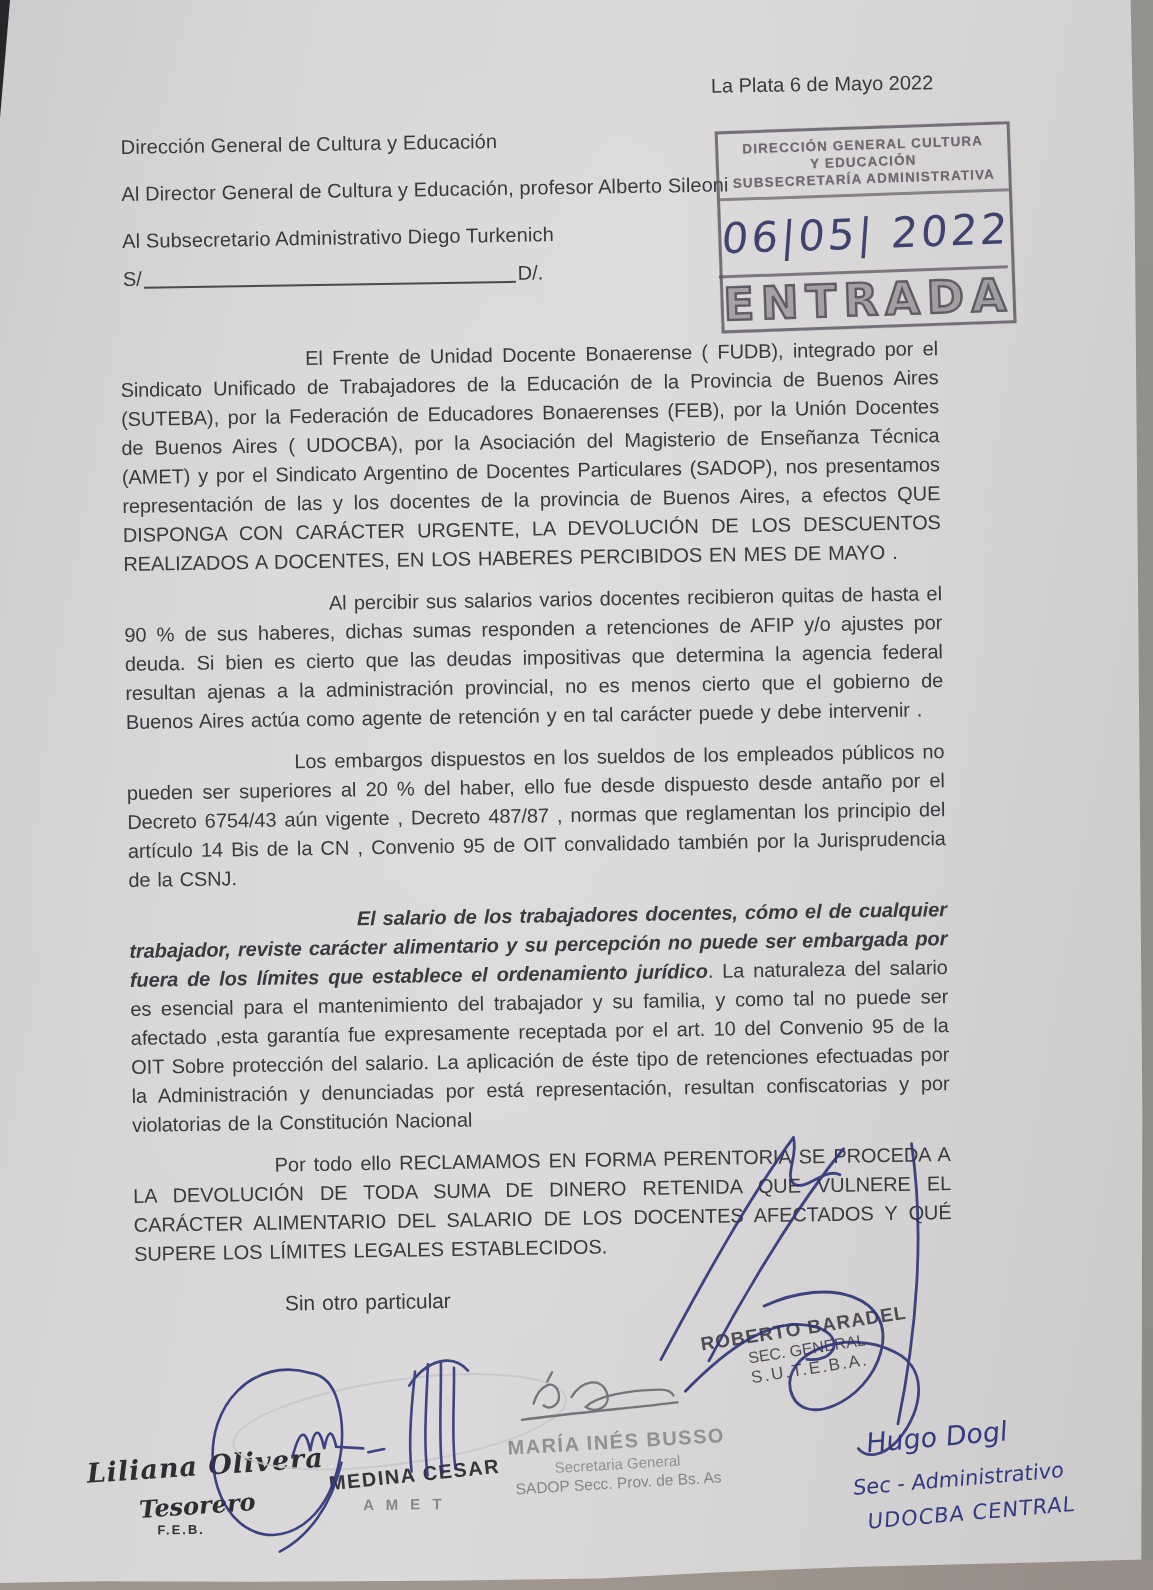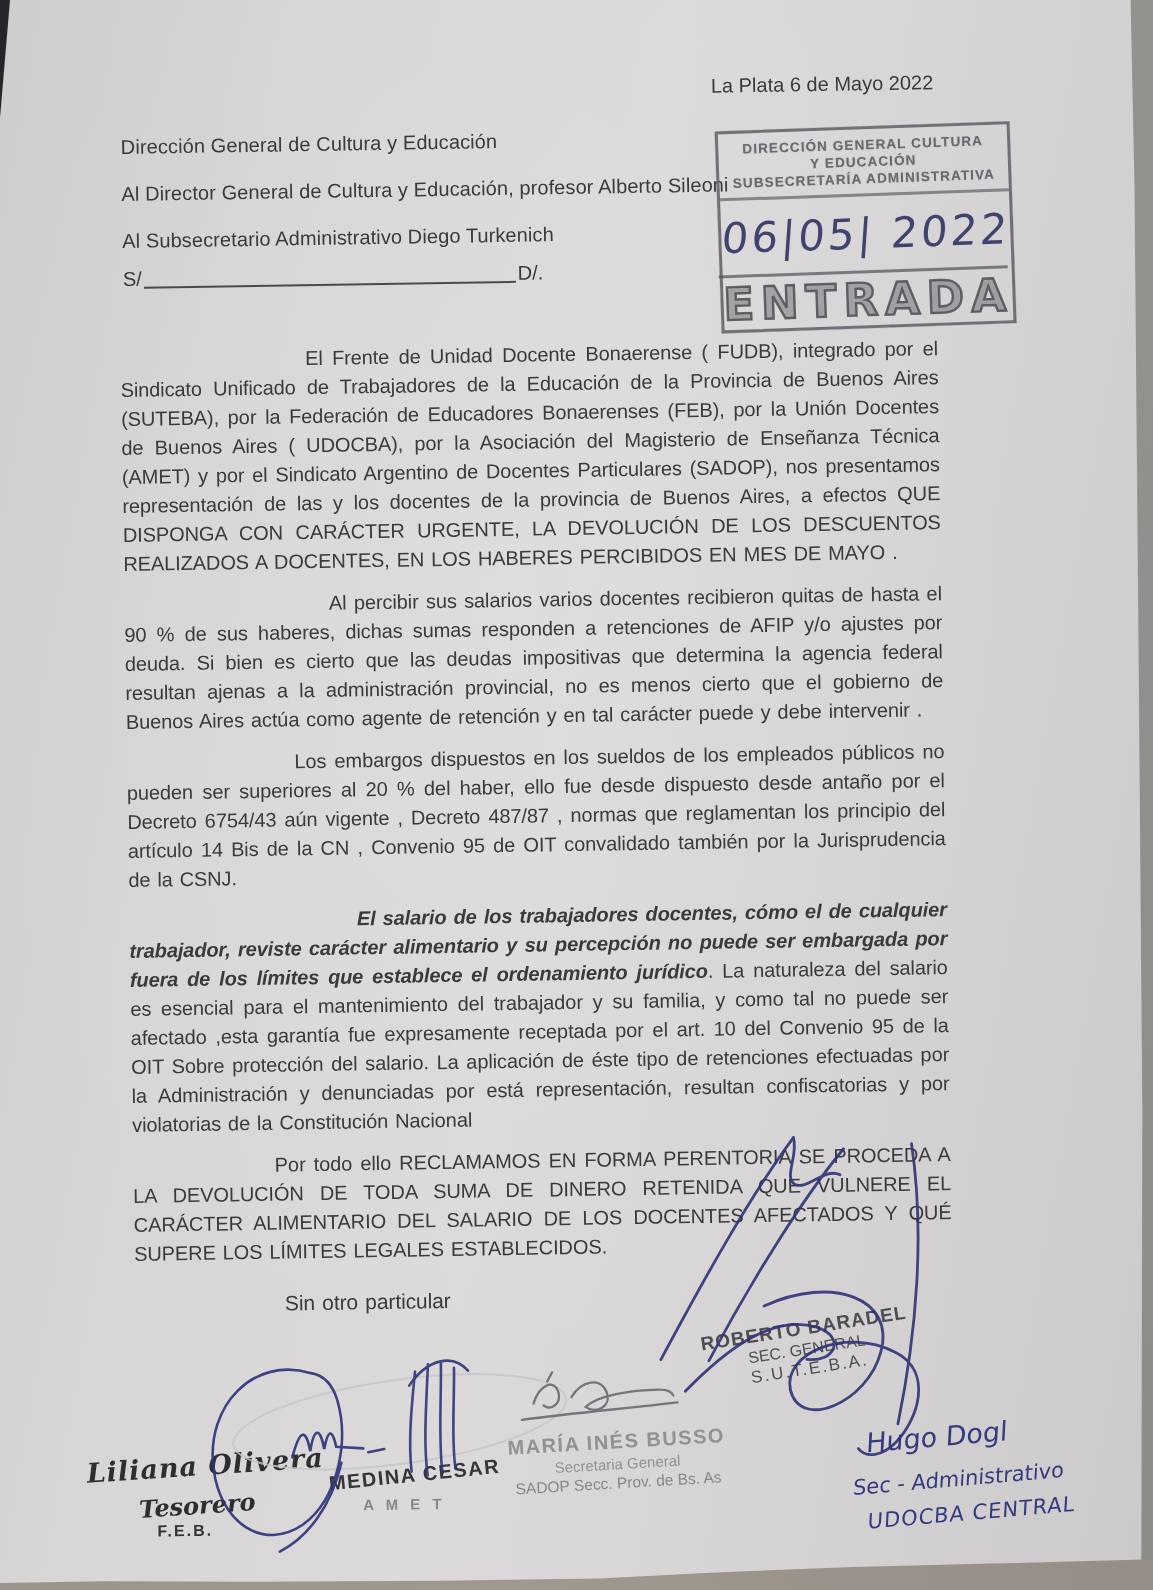--- a/index.html
+++ b/index.html
@@ -76,21 +76,21 @@
   .p3{text-indent:168px;}
   .p4{text-indent:228px;}
   .p5{text-indent:142px;margin-top:2px;}
   .emph{font-weight:bold;font-style:italic;}
   .closing{margin:22px 0 0 150px;font-size:21px;text-align:left;text-indent:0;}
 
   
   .script{font-family:"DejaVu Serif",serif;font-style:italic;font-weight:bold;color:#2e2d31;}
   .st-feb-name{left:76px;top:1443px;font-size:27px;transform:rotate(-3deg);letter-spacing:1px;}
   .st-feb-role{left:128px;top:1484px;font-size:24px;transform:rotate(-3deg);}
-  .st-feb-org{left:146px;top:1515px;font-size:16px;font-weight:bold;letter-spacing:2px;color:#343338;}
+  .st-feb-org{left:146px;top:1515px;font-size:13px;font-weight:bold;letter-spacing:2px;color:#343338;}
   .st-amet-name{left:318px;top:1460px;font-size:20px;font-weight:bold;letter-spacing:1.5px;transform:rotate(-5deg);color:#353438;white-space:nowrap;}
   .st-amet-org{left:352px;top:1492px;font-size:15px;font-weight:bold;letter-spacing:4px;color:#353438;opacity:.5;}
   .st-busso{left:498px;top:1430px;text-align:center;color:#919095;transform:rotate(-2.5deg);white-space:nowrap;}
   .st-busso .n{font-size:20px;font-weight:bold;letter-spacing:1.5px;}
   .st-busso .r{font-size:15px;margin-top:2px;}
   .st-busso .o{font-size:15.5px;margin-top:2px;color:#86858a;}
   .st-baradel{left:694px;top:1320px;text-align:center;color:#4e4b52;transform:rotate(-8deg);white-space:nowrap;}
   .st-baradel .n{font-size:19px;font-weight:bold;letter-spacing:1px;}
   .st-baradel .r{font-size:16px;margin-top:1px;}
   .st-baradel .o{font-size:17px;letter-spacing:2px;margin-top:1px;}

